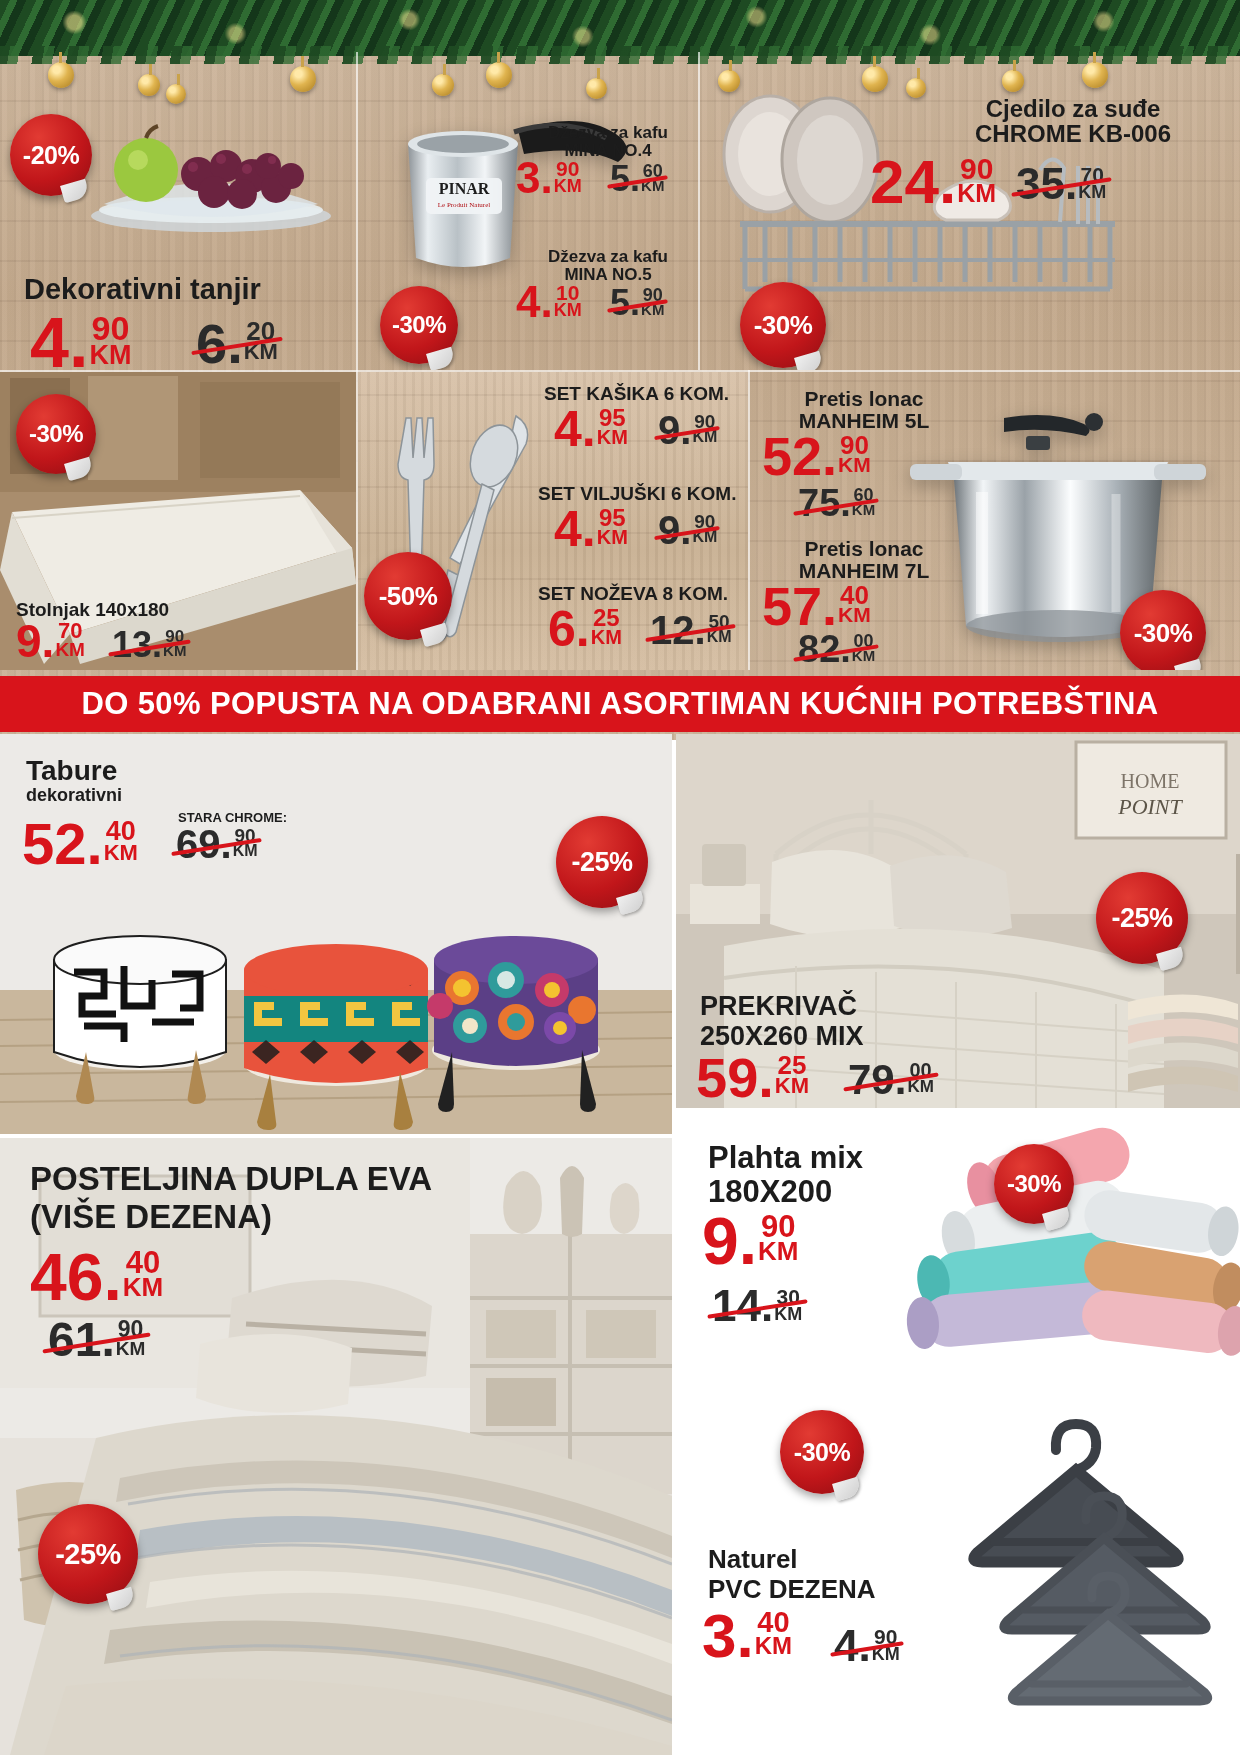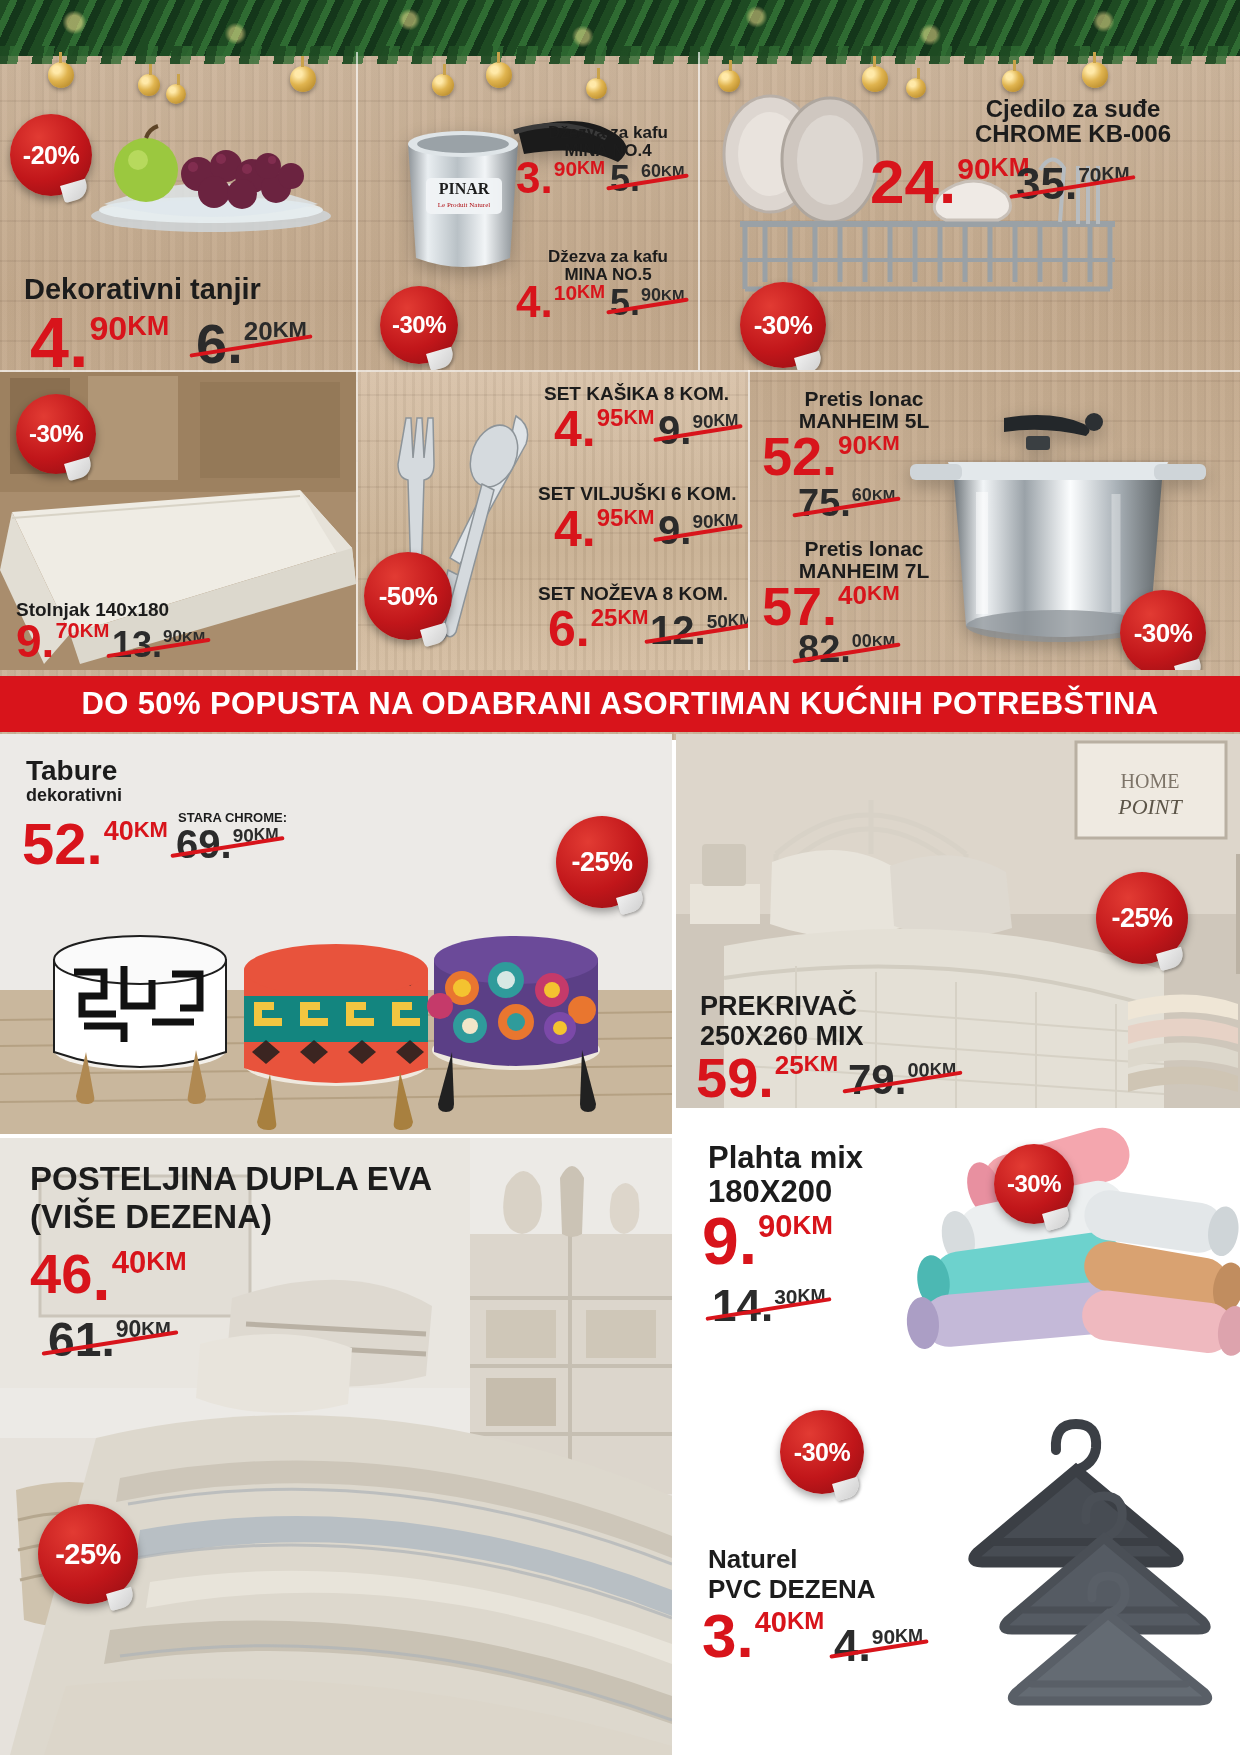--- a/index.html
+++ b/index.html
@@ -67,21 +67,21 @@
   .badge:after{
     content:""; position:absolute; right:4px; bottom:-4px; width:26px; height:18px;
     background: linear-gradient(145deg,#f1f1f1,#cfcfcf);
     border-radius: 0 0 14px 3px; transform: rotate(-16deg);
     box-shadow: 1px 2px 3px rgba(0,0,0,0.3);
   }
 
   
   .price { display: inline-flex; align-items: flex-start; line-height: 0.84; }
   .price .int { font-weight: 800; }
-  .price .frac { display: inline-flex; flex-direction: row; align-items: flex-start; margin-left: 1px; }
+  .price .frac { display: inline-flex; flex-direction: column; align-items: center; margin-left: 1px; }
   .price .cent { font-weight: 800; line-height: 0.85; }
   .price .km { font-weight: 800; line-height: 0.9; }
   .new { color: #d8141b; }
   .old { color: #2b2b2b; position: relative; }
   .old:before{
     content:""; position:absolute; left:-6%; right:-6%; top:52%; height:4px;
     background:#d8141b; transform: rotate(-9deg); border-radius:2px;
   }
   .ttl { font-weight: 800; color:#1c1c1c; line-height: 1.05; }
 
@@ -339,21 +339,21 @@
         </g>
         <g fill="#d5dade" stroke="#8d9499" stroke-width="1.5">
           <path d="M40 12 l5 0 2 40 4 -40 5 0 2 40 4 -40 5 0 1 46 q0 14 -10 16 l-4 130 q-3 10 -8 0 l-4 -130 q-10 -2 -10 -16Z"></path>
         </g>
       </svg>
     </div>
     <div class="badge" style="left:6px;top:180px;width:88px;height:88px;font-size:26px;">
       <span>-50%</span>
     </div>
 
-    <div class="ttl" style="position:absolute;left:186px;top:12px;font-size:19px;">SET KAŠIKA 8 KOM.</div>
+    <div class="ttl" style="position:absolute;left:186px;top:12px;font-size:19px;">SET KAŠIKA 6 KOM.</div>
     <div class="price new" style="position:absolute;left:196px;top:36px;">
       <span class="int" style="font-size:50px;">4</span>
       <span style="font-size:50px;font-weight:800;">.</span>
       <span class="frac">
         <span class="cent" style="font-size:24px;">95</span>
         <span class="km" style="font-size:20px;">KM</span>
       </span>
     </div>
     <div class="price old" style="position:absolute;left:300px;top:42px;">
       <span class="int" style="font-size:40px;">9</span>
@@ -676,21 +676,21 @@
           <path d="M66 548 q300 -30 606 60 l0 9 L44 617Z" fill="#dcd6ca"></path>
         </g>
         <g stroke="#aeb4b8" stroke-width="3" fill="none" opacity="0.7">
           <path d="M128 366 q264 -48 544 60 M136 420 q258 -44 536 60 M120 518 q274 -38 552 64"></path>
         </g>
       </svg>
     </div>
     <div class="ttl" style="position:absolute;left:30px;top:24px;font-size:33px;">POSTELJINA DUPLA EVA</div>
     <div class="ttl" style="position:absolute;left:30px;top:62px;font-size:33px;">(VIŠE DEZENA)</div>
     <div class="price new" style="position:absolute;left:30px;top:112px;">
-      <span class="int" style="font-size:56px;">46</span>
+      <span class="int" style="font-size:66px;">46</span>
       <span style="font-size:66px;font-weight:800;">.</span>
       <span class="frac">
         <span class="cent" style="font-size:31px;">40</span>
         <span class="km" style="font-size:26px;">KM</span>
       </span>
     </div>
     <div class="price old" style="position:absolute;left:48px;top:182px;">
       <span class="int" style="font-size:48px;">61</span>
       <span style="font-size:48px;font-weight:800;">.</span>
       <span class="frac">

